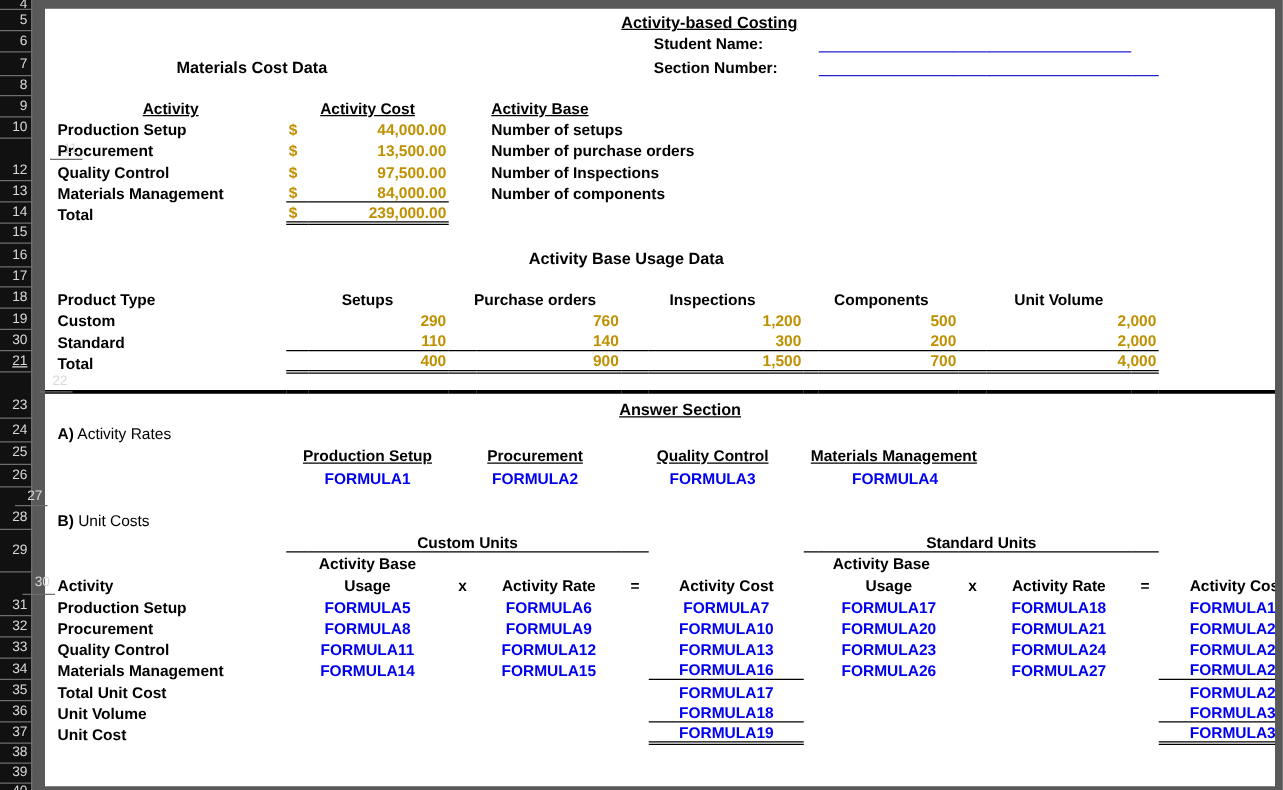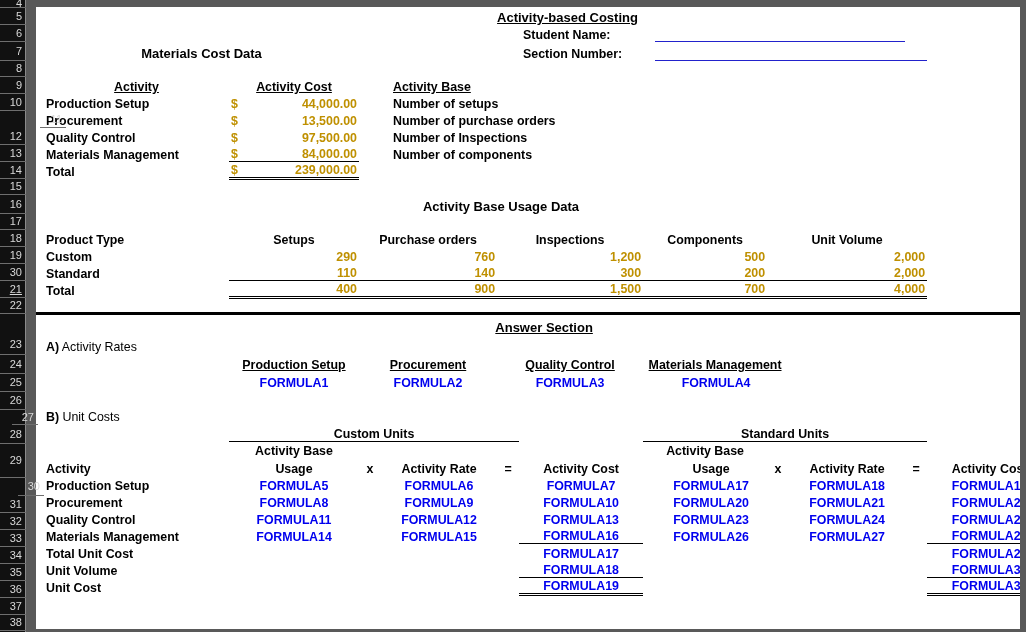--- a/index.html
+++ b/index.html
@@ -95,22 +95,22 @@
       <div class="rh" style="height: 17px;">12</div>
       <div class="rh" style="height: 17px;">13</div>
       <div class="rh" style="height: 17px;">14</div>
       <div class="rh" style="height: 16px;">15</div>
       <div class="rh" style="height: 19px;">16</div>
       <div class="rh" style="height: 16px;">17</div>
       <div class="rh" style="height: 17px;">18</div>
       <div class="rh" style="height: 17px;">19</div>
       <div class="rh" style="height: 17px;">30</div>
       <div class="rh" style="height: 17px; text-decoration: underline;">21</div>
-      <div class="rh" style="height: 16px;">22</div>
-      <div class="rh" style="height: 21px; margin-top: 20px;">23</div>
+      <div class="rh" style="height: 16px; margin-left: 32px;">22</div>
+      <div class="rh" style="height: 21px;">23</div>
       <div class="rh" style="height: 19px;">24</div>
       <div class="rh" style="height: 18px;">25</div>
       <div class="rh" style="height: 18px;">26</div>
       <div class="rh" style="height: 15px; margin-left: 12px;">27</div>
       <div class="rh" style="height: 19px;">28</div>
       <div class="rh" style="height: 34px;">29</div>
       <div class="rh" style="height: 18px; margin-left: 18px;">30</div>
       <div class="rh" style="height: 17px;">31</div>
       <div class="rh" style="height: 17px;">32</div>
       <div class="rh" style="height: 17px;">33</div>

